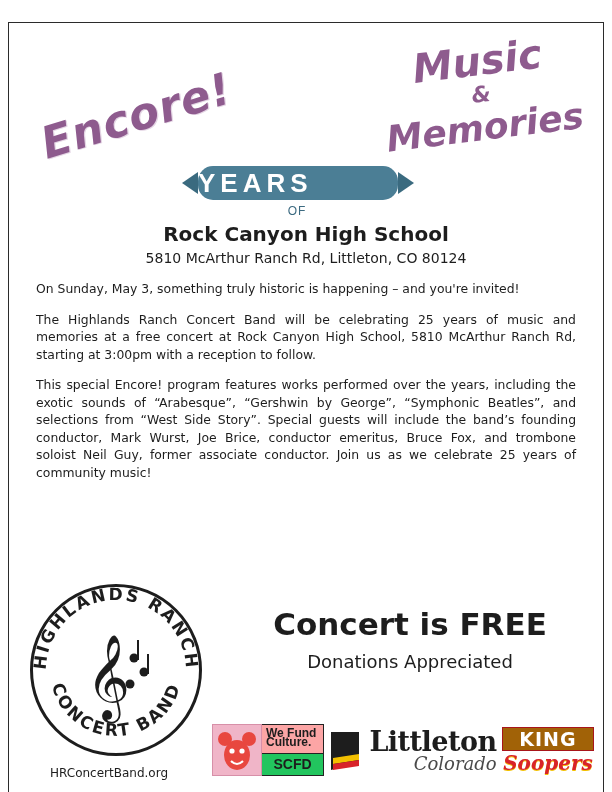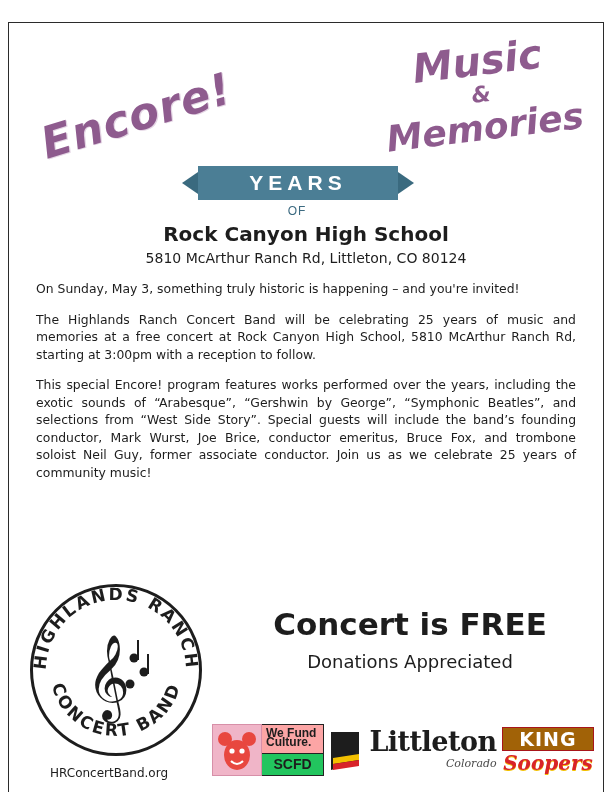--- a/index.html
+++ b/index.html
@@ -73,25 +73,25 @@
     letter-spacing: -4px;
   }
   .ribbon {
     position: absolute;
     left: 176px;
     top: 152px;
     width: 200px;
     height: 34px;
     background: #4b7e95;
     color: #ffffff;
-    font-size: 21px;
+    font-size: 26px;
     letter-spacing: 5px;
     font-weight: bold;
-    text-align: center;
     line-height: 34px;
+    border-radius: 15px;
   }
   .ribbon:before, .ribbon:after {
     content: "";
     position: absolute;
     top: 6px;
     width: 0;
     height: 0;
     border-top: 11px solid transparent;
     border-bottom: 11px solid transparent;
   }
@@ -288,21 +288,21 @@
     font-family: "DejaVu Serif", serif;
     font-size: 27px;
     font-weight: bold;
     color: #1d1d1d;
     letter-spacing: -0.5px;
     line-height: 28px;
   }
   .littleton-text .state {
     font-family: "DejaVu Serif", serif;
     font-style: italic;
-    font-size: 11px;
+    font-size: 18px;
     color: #4a4a4a;
     text-align: right;
     line-height: 16px;
   }
 
   
   .kingsoopers {
     width: 92px;
     text-align: center;
   }

